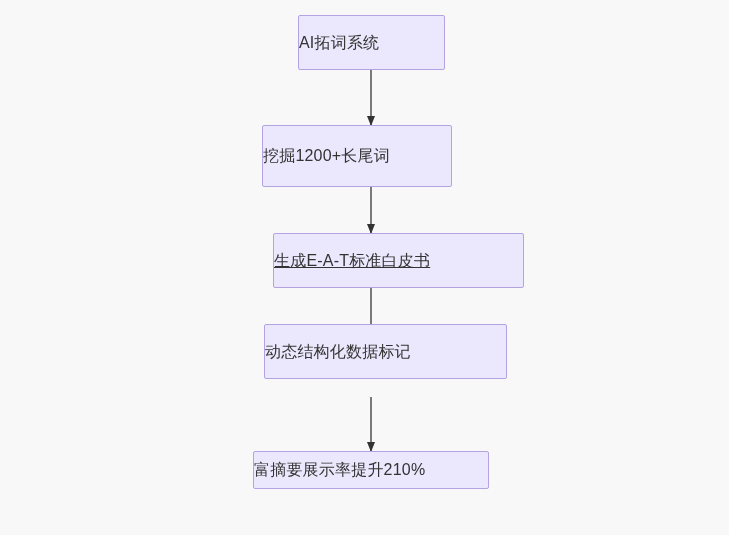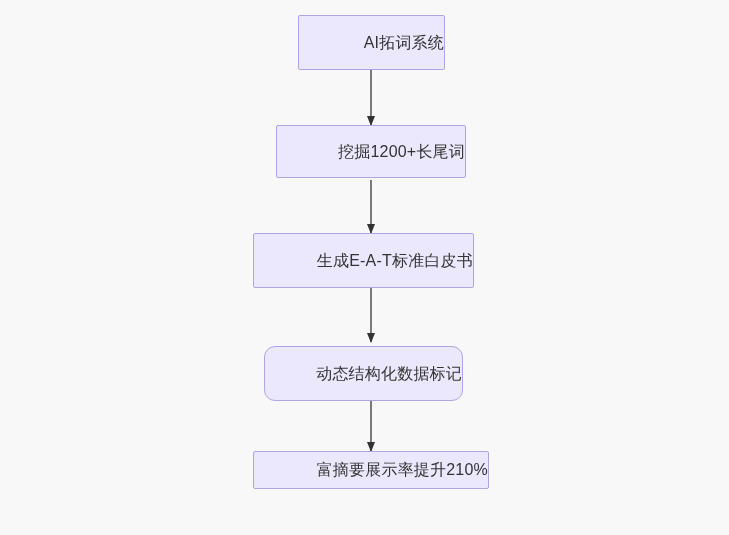--- a/index.html
+++ b/index.html
@@ -22,21 +22,21 @@
   }
 
   .flow-node {
     position: absolute;
     box-sizing: border-box;
     background: #ebe7fc;
     border: 1.6px solid #b4a3e3;
     border-radius: 2px;
     display: flex;
     align-items: center;
-    justify-content: flex-end;
+    justify-content: flex-start;
     color: #333333;
     font-size: 16px;
     line-height: 1.2;
     letter-spacing: 0.2px;
     white-space: nowrap;
     -webkit-font-smoothing: antialiased;
   }
 
   .flow-node .node-label {
     display: block;
@@ -73,28 +73,28 @@
     </g>
     <g>
       <line x1="371" y1="397" x2="371" y2="451" stroke="#7a7a7a" stroke-width="2" marker-end="url(#arrowhead)"></line>
     </g>
   </svg>
 
   <div class="flow-node" style="left:298px; top:15px; width:147px; height:55px;">
     <span class="node-label">AI拓词系统</span>
   </div>
 
-  <div class="flow-node" style="left:276px; top:125px; width:190px; height:53px;">
+  <div class="flow-node" style="left:262px; top:125px; width:190px; height:62px;">
     <span class="node-label">挖掘1200+长尾词</span>
   </div>
 
-  <div class="flow-node" style="left:253px; top:233px; width:221px; height:55px;">
+  <div class="flow-node" style="left:273px; top:233px; width:251px; height:55px;text-decoration:underline;">
     <span class="node-label">生成E-A-T标准白皮书</span>
   </div>
 
-  <div class="flow-node" style="left:264px; top:346px; width:199px; height:55px;border-radius:11px;">
+  <div class="flow-node" style="left:264px; top:324px; width:243px; height:55px;">
     <span class="node-label">动态结构化数据标记</span>
   </div>
 
   <div class="flow-node" style="left:253px; top:451px; width:236px; height:38px;">
     <span class="node-label">富摘要展示率提升210%</span>
   </div>
 </div>
 
 </body></html>

